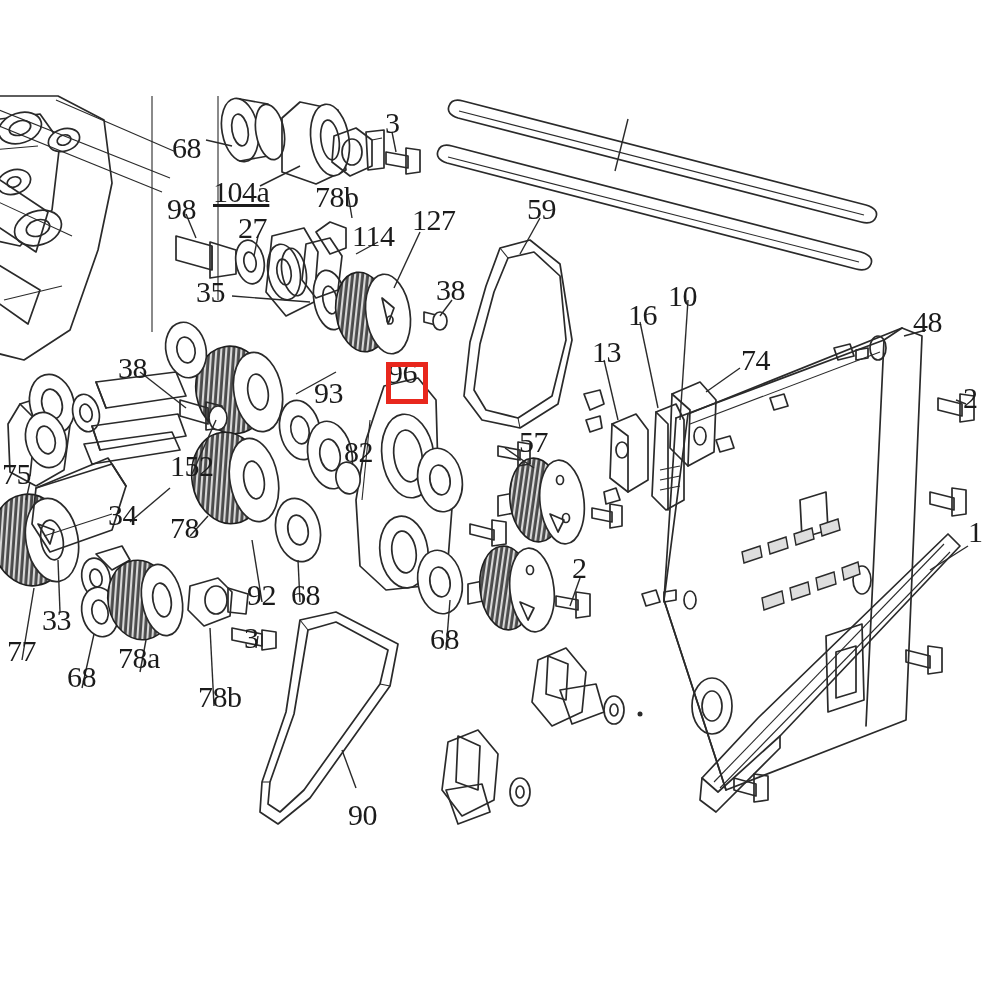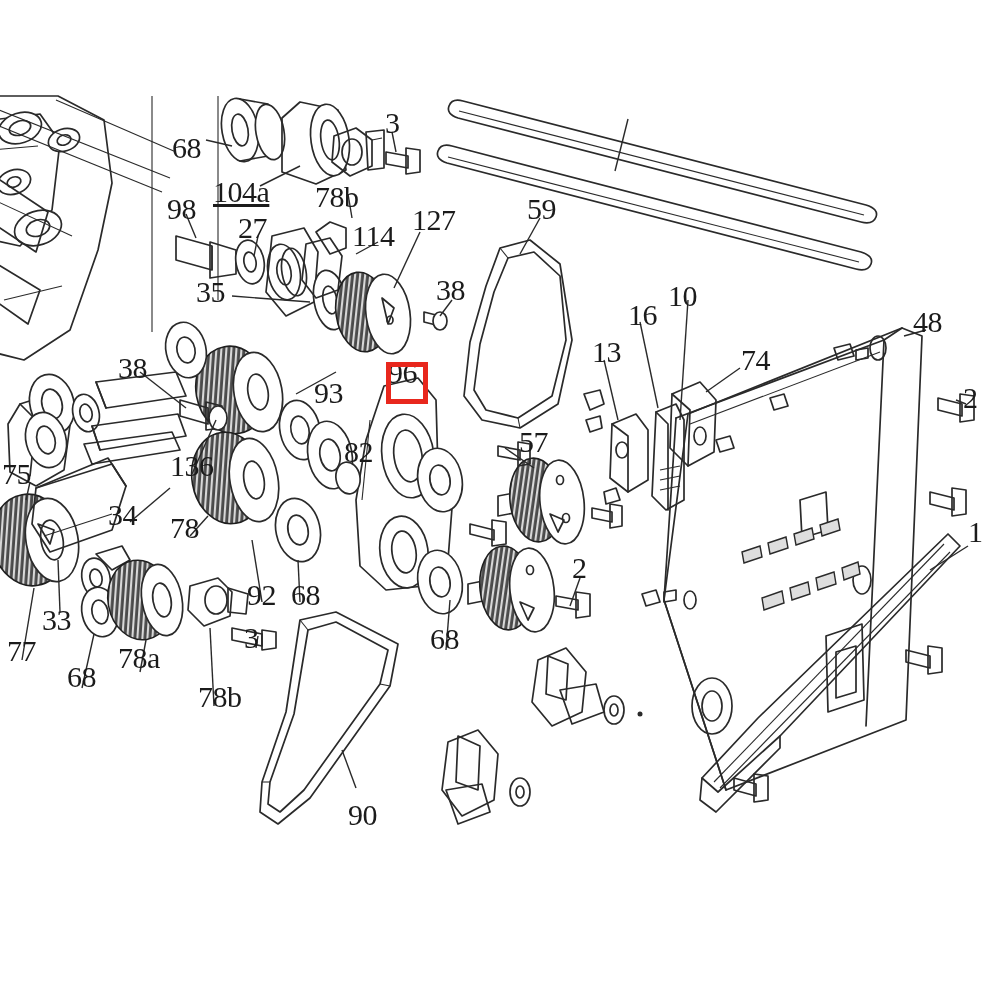--- a/index.html
+++ b/index.html
@@ -433,21 +433,21 @@
   <div class="lbl" style="left:436px;top:275px;">38</div>
   <div class="lbl" style="left:668px;top:281px;">10</div>
   <div class="lbl" style="left:628px;top:300px;">16</div>
   <div class="lbl" style="left:592px;top:337px;">13</div>
   <div class="lbl" style="left:913px;top:307px;">48</div>
   <div class="lbl" style="left:719px;top:345px;margin-left:22px;">74</div>
   <div class="lbl" style="left:118px;top:353px;">38</div>
   <div class="lbl" style="left:314px;top:350px;margin-top:28px;">93</div>
   <div class="lbl" style="left:963px;top:383px;">2</div>
   <div class="lbl" style="left:344px;top:390px;margin-top:47px;">82</div>
-  <div class="lbl" style="left:170px;top:451px;">136</div>
+  <div class="lbl" style="left:170px;top:451px;">152</div>
   <div class="lbl" style="left:2px;top:459px;">75</div>
   <div class="lbl" style="left:483px;top:427px;margin-left:36px;">57</div>
   <div class="lbl" style="left:108px;top:500px;">34</div>
   <div class="lbl" style="left:170px;top:513px;">78</div>
   <div class="lbl" style="left:42px;top:588px;margin-top:17px;">33</div>
   <div class="lbl" style="left:247px;top:580px;">92</div>
   <div class="lbl" style="left:291px;top:580px;">68</div>
   <div class="lbl" style="left:572px;top:553px;">2</div>
   <div class="lbl" style="left:968px;top:517px;">1</div>
   <div class="lbl" style="left:244px;top:623px;">3</div>

